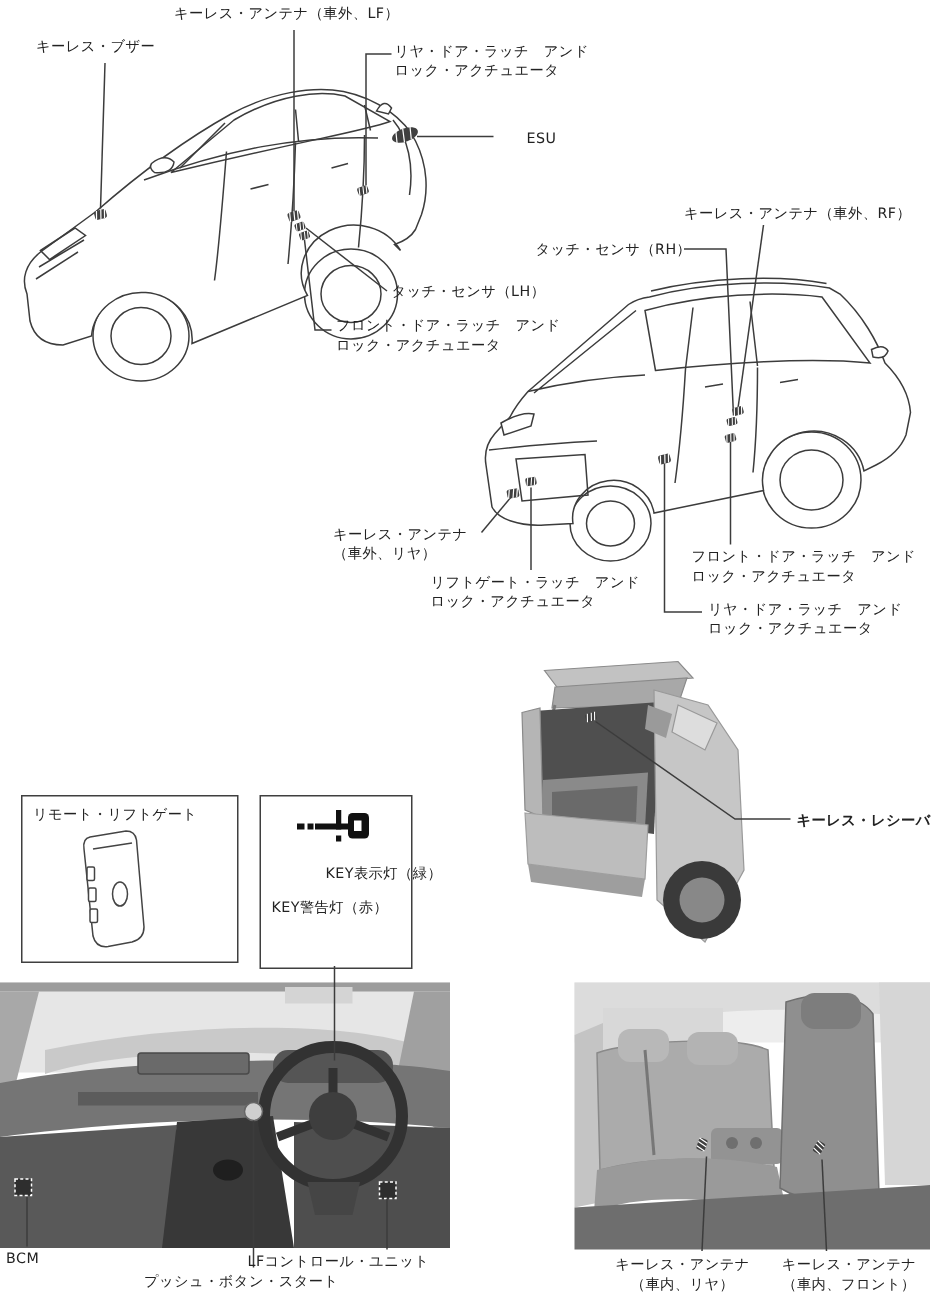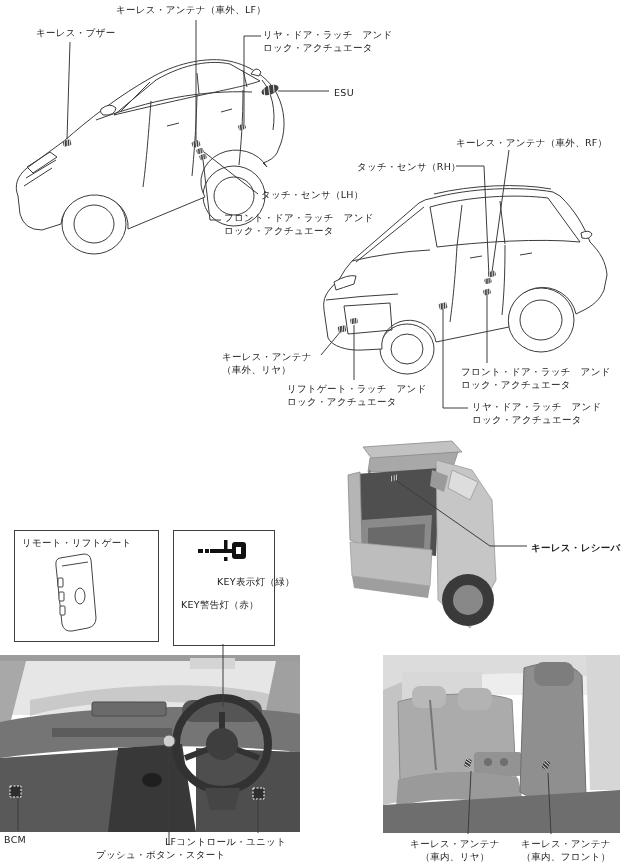--- a/index.html
+++ b/index.html
@@ -180,24 +180,24 @@
     <rect x="7" y="7" width="4" height="4" fill="#111"></rect>
     <rect x="26" y="-2" width="3.5" height="13" fill="#111"></rect>
     <rect x="26" y="15" width="3.5" height="4" fill="#111"></rect>
   </g>
 </svg>
 
 <div class="box" style="left:14px;top:530px;width:143px;height:110px;"></div>
 <div class="box" style="left:173px;top:530px;width:100px;height:114px;"></div>
 
 <div class="lbl" style="left:116px;top:3px;">キーレス・アンテナ（車外、LF）</div>
-<div class="lbl" style="left:36px;top:26px;">キーレス・ブザー</div>
+<div class="lbl" style="left:24px;top:26px;font-family:Liberation Serif, serif;">キーレス・ブザー</div>
 <div class="lbl" style="left:263px;top:28px;">リヤ・ドア・ラッチ　アンド
 ロック・アクチュエータ</div>
-<div class="lbl" style="left:334px;top:86px;">ESU</div>
+<div class="lbl" style="left:351px;top:86px;">ESU</div>
 <div class="lbl" style="left:456px;top:136px;">キーレス・アンテナ（車外、RF）</div>
 <div class="lbl" style="left:357px;top:160px;">タッチ・センサ（RH）</div>
 <div class="lbl" style="left:261px;top:188px;">タッチ・センサ（LH）</div>
 <div class="lbl" style="left:224px;top:211px;">フロント・ドア・ラッチ　アンド
 ロック・アクチュエータ</div>
 <div class="lbl" style="left:222px;top:350px;">キーレス・アンテナ
 （車外、リヤ）</div>
 <div class="lbl" style="left:287px;top:382px;">リフトゲート・ラッチ　アンド
 ロック・アクチュエータ</div>
 <div class="lbl" style="left:461px;top:365px;">フロント・ドア・ラッチ　アンド

